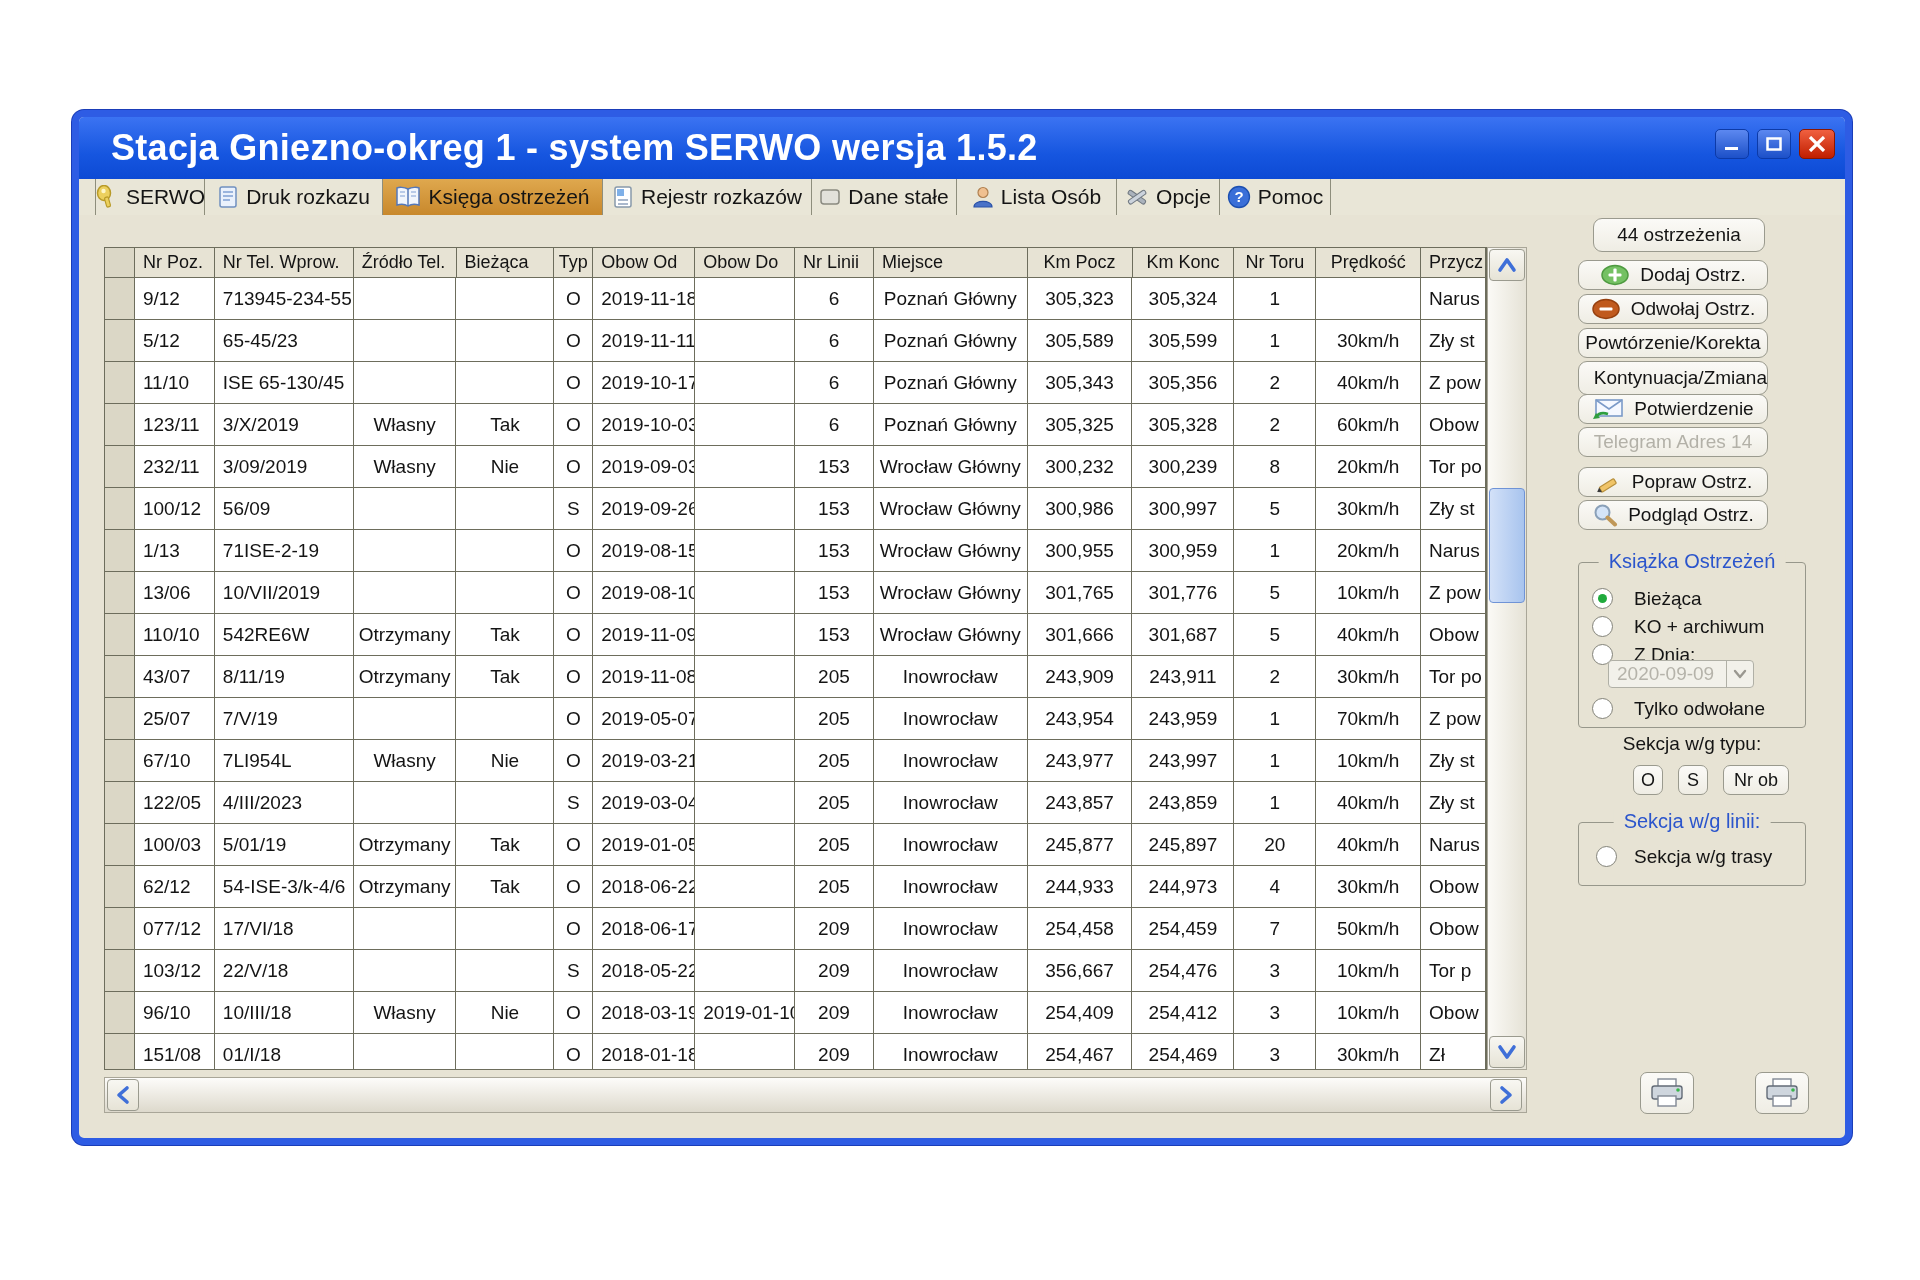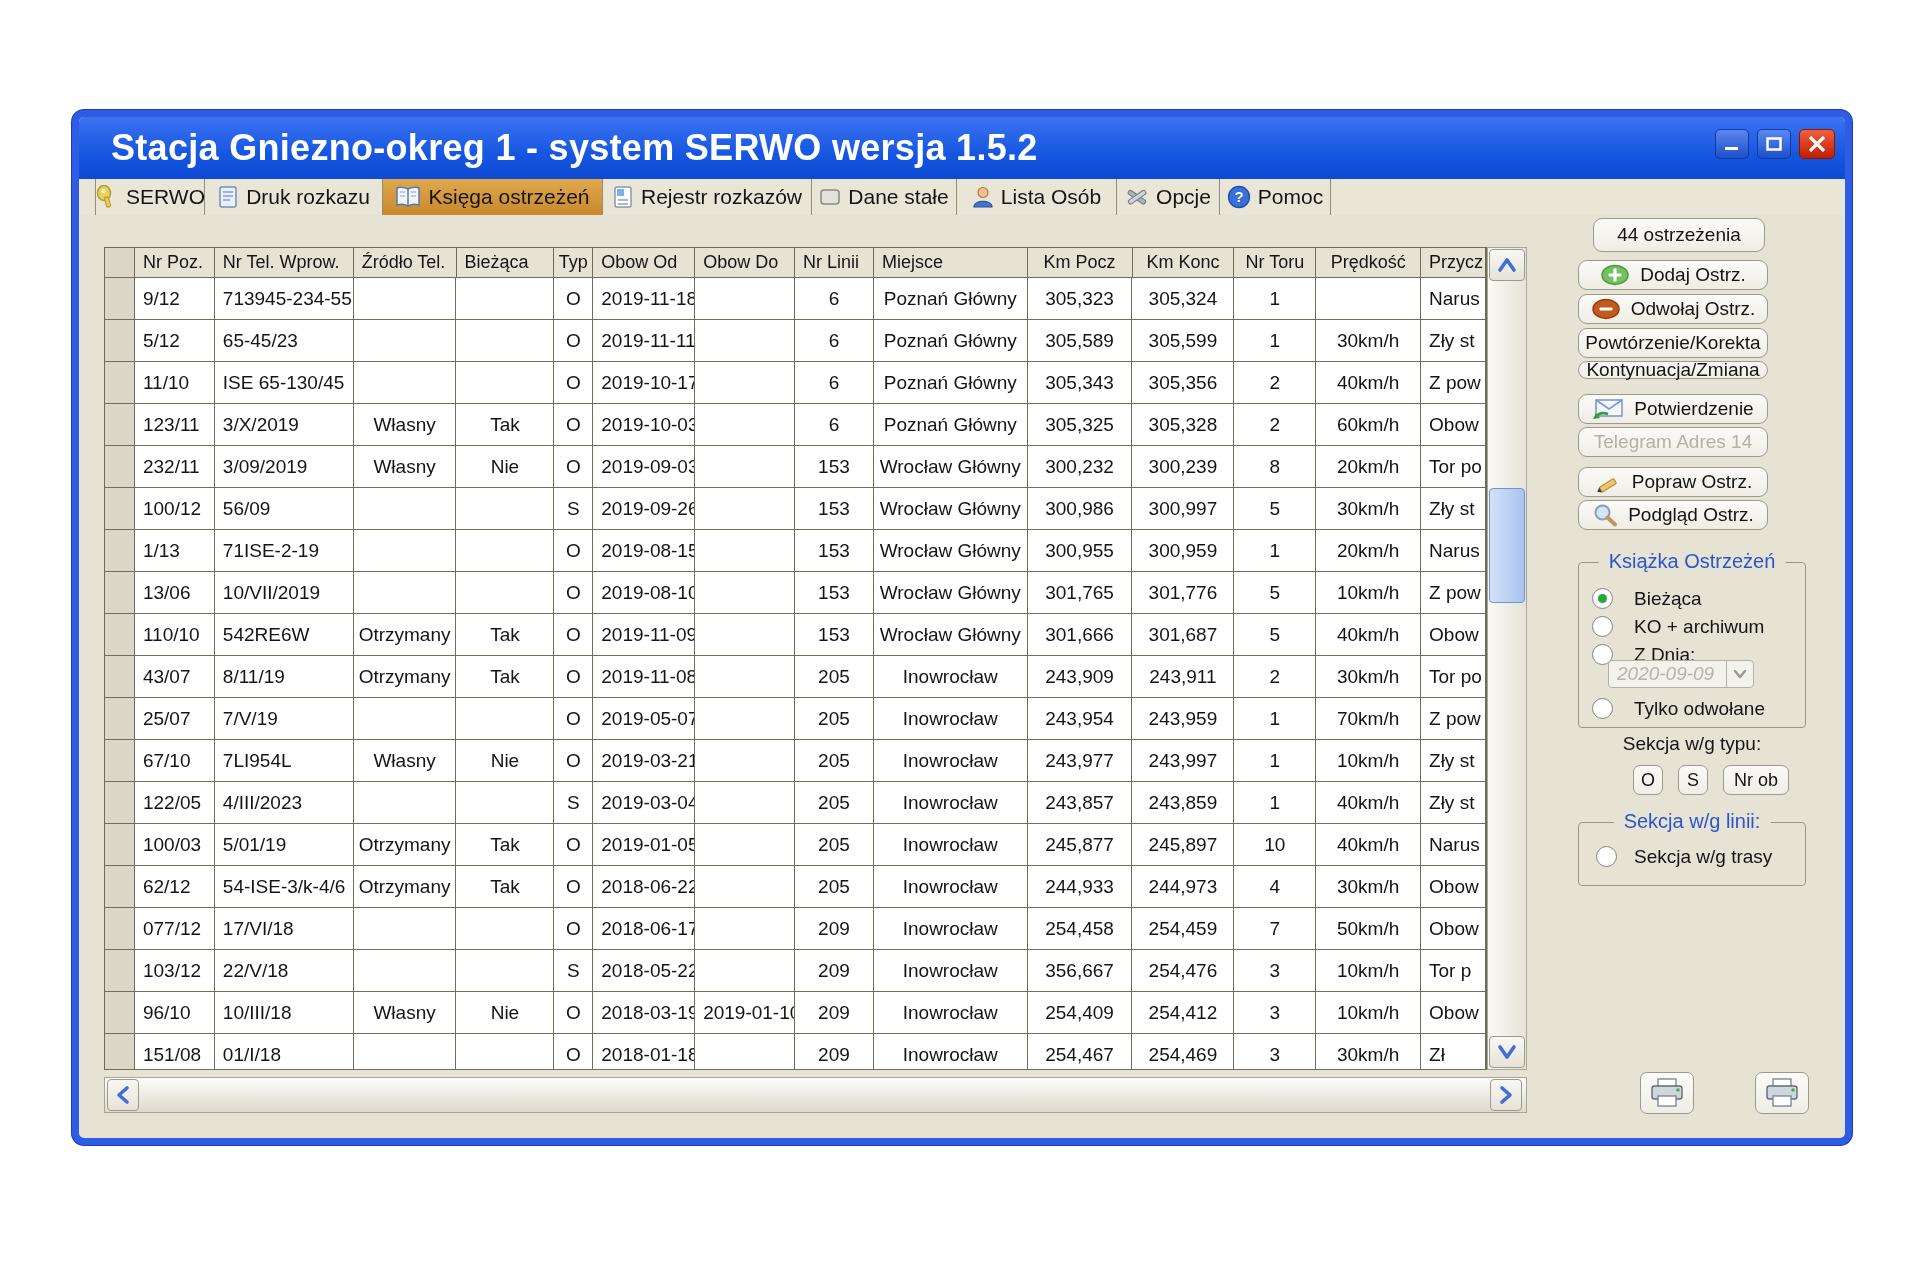--- a/index.html
+++ b/index.html
@@ -54,21 +54,21 @@
   .btn.disabled{color:#b3b1a8;}
   .fset{position:absolute;box-sizing:border-box;border:1.5px solid #97978b;border-radius:4px;}
   .legend{position:absolute;top:-13px;left:50%;transform:translateX(-50%);background:#e7e3d4;
        padding:0 10px;color:#2b55cc;font-size:20px;white-space:nowrap;}
   .radio{position:absolute;width:21px;height:21px;border-radius:50%;background:#fff;
        border:1.5px solid #83837a;box-sizing:border-box;display:flex;align-items:center;justify-content:center;}
   .radio .dot{width:9px;height:9px;border-radius:50%;background:#1faa3c;}
   .rlabel{position:absolute;font-size:19px;white-space:nowrap;}
   #combo{position:absolute;left:1608px;top:660px;width:146px;height:28px;box-sizing:border-box;
        border:1.5px solid #b0b0a6;border-radius:4px;background:#f2f1ea;display:flex;align-items:center;}
-  #combo .val{flex:1;padding-left:8px;font-size:19px;color:#b5b3aa;font-style:italic;}
+  #combo .val{flex:1;padding-left:8px;font-size:19px;color:#b5b3aa;}
   #combo .dd{width:26px;height:100%;border-left:1.5px solid #b0b0a6;display:flex;
        align-items:center;justify-content:center;}
   .plain-label{position:absolute;color:#141414;font-size:19px;white-space:nowrap;}
 </style>
 </head>
 <body>
 
 <div id="page">
 
   <div id="win">
@@ -423,21 +423,21 @@
           <div class="tcell l" style="width: 139px;">5/01/19</div>
           <div class="tcell c" style="width: 103px;">Otrzymany</div>
           <div class="tcell c" style="width: 98px;">Tak</div>
           <div class="tcell c" style="width: 39px;">O</div>
           <div class="tcell l" style="width: 102px;">2019-01-05</div>
           <div class="tcell l" style="width: 100px;"></div>
           <div class="tcell c" style="width: 79px;">205</div>
           <div class="tcell c" style="width: 154px;">Inowrocław</div>
           <div class="tcell c" style="width: 105px;">245,877</div>
           <div class="tcell c" style="width: 102px;">245,897</div>
-          <div class="tcell c" style="width: 82px;">10</div>
+          <div class="tcell c" style="width: 82px;">20</div>
           <div class="tcell c" style="width: 105px;">40km/h</div>
           <div class="tcell l" style="width: 65px;">Narus</div>
         </div>
         <div class="trow">
           <div class="tcell c gut" style="width: 30px;"></div>
           <div class="tcell l" style="width: 80px;">62/12</div>
           <div class="tcell l" style="width: 139px;">54-ISE-3/k-4/6</div>
           <div class="tcell c" style="width: 103px;">Otrzymany</div>
           <div class="tcell c" style="width: 98px;">Tak</div>
           <div class="tcell c" style="width: 39px;">O</div>
@@ -566,21 +566,21 @@
           <svg width="30" height="22" viewBox="0 0 30 22">
             <ellipse cx="15" cy="11" rx="13" ry="9.5" fill="#c05a1e" stroke="#96400f" stroke-width="1.5"></ellipse>
             <rect x="8.5" y="9.4" width="13" height="3.2" rx="1" fill="#fff"></rect>
           </svg>
         </span>
         <span>Odwołaj Ostrz.</span>
       </div>
       <div class="btn" style="left: 1578px; top: 328px; width: 190px; height: 30px;">
         <span>Powtórzenie/Korekta</span>
       </div>
-      <div class="btn" style="left: 1578px; top: 361px; width: 190px; height: 18px;">
+      <div class="btn" style="left: 1578px; top: 361px; width: 190px; height: 34px; justify-content: flex-end;">
         <span>Kontynuacja/Zmiana</span>
       </div>
       <div class="btn" style="left: 1578px; top: 394px; width: 190px; height: 30px;">
         <span class="tico">
           <svg width="32" height="24" viewBox="0 0 32 24">
             <rect x="4" y="3" width="26" height="16" fill="#f5f8ff" stroke="#7b9ac8" stroke-width="1.6"></rect>
             <path d="M4 3 L17 12 L30 3" fill="none" stroke="#7b9ac8" stroke-width="1.6"></path>
             <path d="M16 17 C10 15,6 17,4 20" fill="none" stroke="#2f9e3f" stroke-width="2.6"></path>
             <path d="M1 22 L8 21 L4 16 Z" fill="#2f9e3f"></path>
           </svg>

